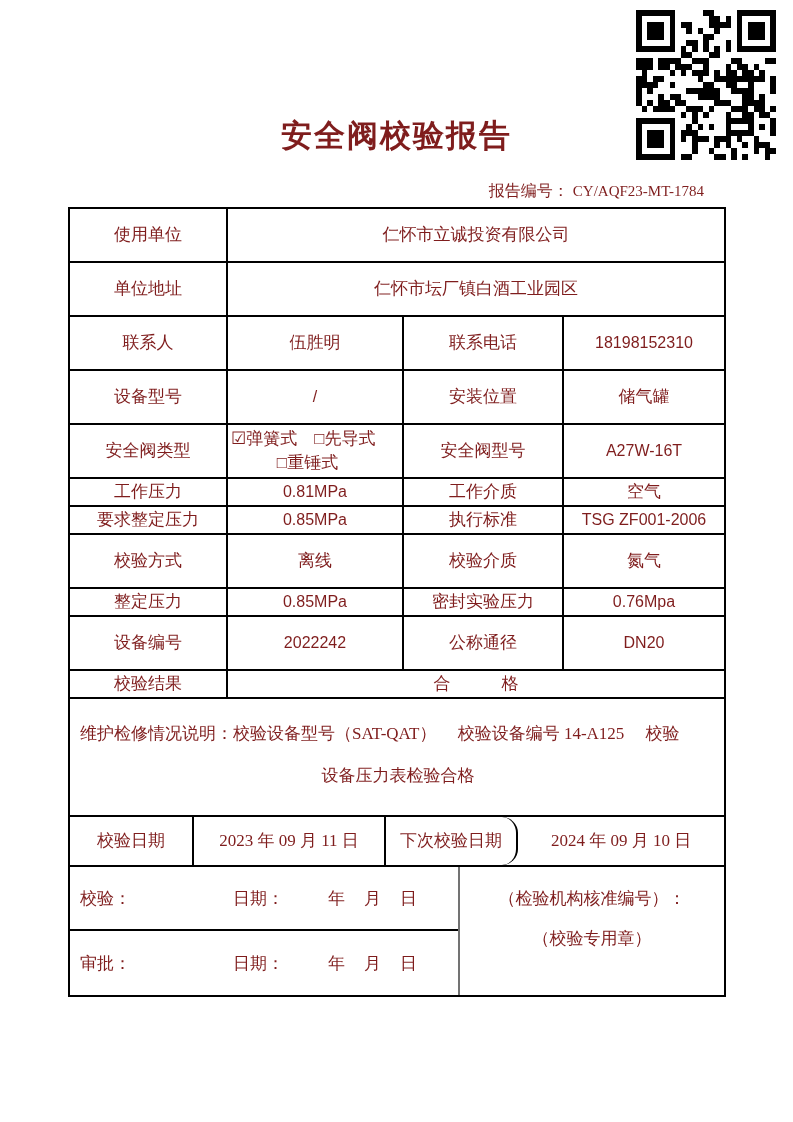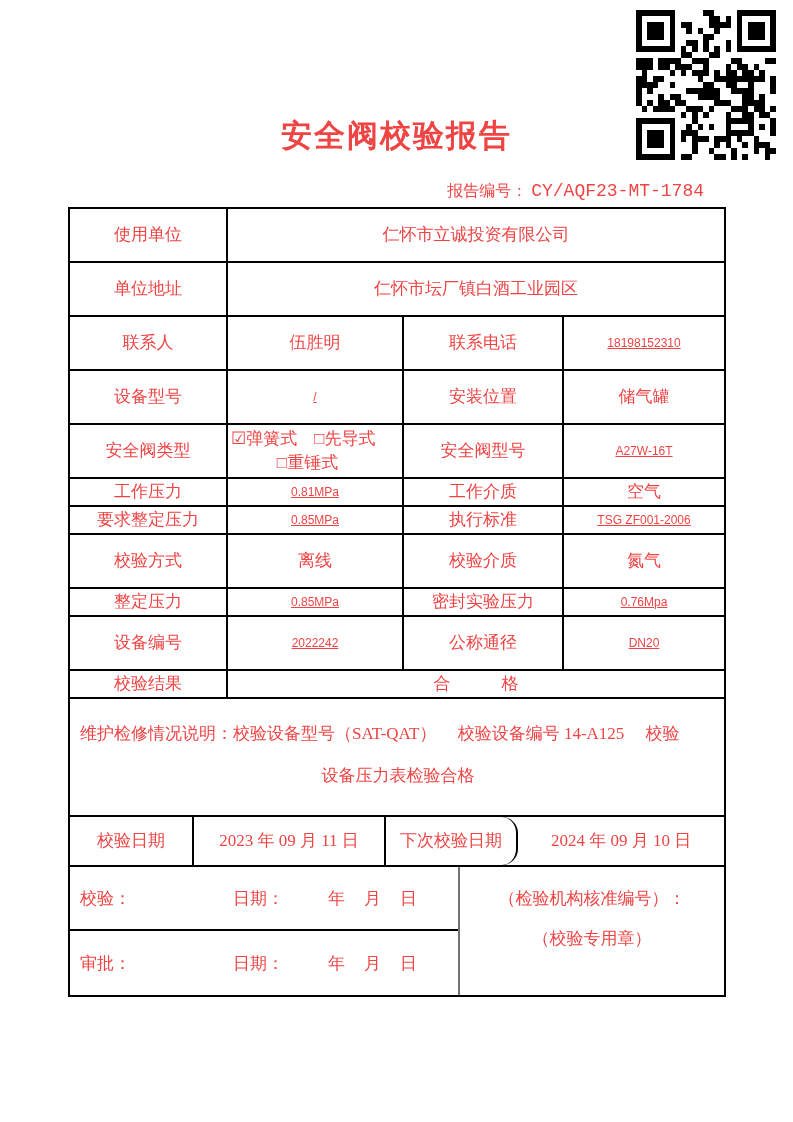--- a/index.html
+++ b/index.html
@@ -3,21 +3,21 @@
 <meta charset="utf-8">
 <style>
   * { margin:0; padding:0; box-sizing:border-box; }
   html,body { background:#888; }
   .page {
     position:relative;
     width:793px; height:1122px;
     margin:0 auto;
     background:#ffffff;
     overflow:hidden;
-    color:#ef4444;
+    color:#7f1d1d;
     font-family:"Liberation Serif","DejaVu Serif",serif;
   }
   .qr {
     position:absolute; top:10px; left:636px;
     width:140px; height:150px;
   }
   .title {
     margin-top:114px;
     text-align:center;
     font-size:31px;
@@ -28,43 +28,43 @@
   }
   .report-line {
     width:658px;
     margin:20px 0 3px 68px;
     text-align:right;
     padding-right:22px;
     font-size:16px;
     line-height:26px;
   }
   .report-line .no {
-    font-family:Liberation Mono, monospace;
-    font-size:18px;
+    font-family:Liberation Serif, serif;
+    font-size:15px;
   }
   
   .tbl {
     width:658px;
     margin-left:68px;
     border:2px solid #000;
   }
   .row { display:flex; border-bottom:2px solid #000; }
   .row:last-child { border-bottom:none; }
   .cell {
     border-right:2px solid #000;
     display:flex; flex-direction:column;
     align-items:center; justify-content:center;
     text-align:center;
     font-size:17px;
     line-height:22px;
     overflow:hidden;
   }
   .cell:last-child { border-right:none; }
   .lab { font-family:"Liberation Serif","DejaVu Serif",serif; }
-  .val { font-family:"Liberation Sans","DejaVu Sans",sans-serif; font-size:12px;text-decoration:underline; }
+  .val { font-family:"Liberation Sans","DejaVu Sans",sans-serif; font-size:16px; }
   
   .c1 { width:158px; } .c2 { width:176px; } .c3 { width:160px; } .c4 { width:160px; }
   .cspan3 { width:496px; }
   .cspan4 { width:654px; }
   
   .h46 { height:54px; } .h54 { height:54px; } .h44 { height:28px; }
   .h118 { height:118px; } .h50 { height:50px; } .h128 { height:128px; }
   
   .chk { align-items:flex-start; padding-left:3px; font-size:17px; line-height:24px; }
   .chk .line2 { align-self:center; margin-left:-18px; }

